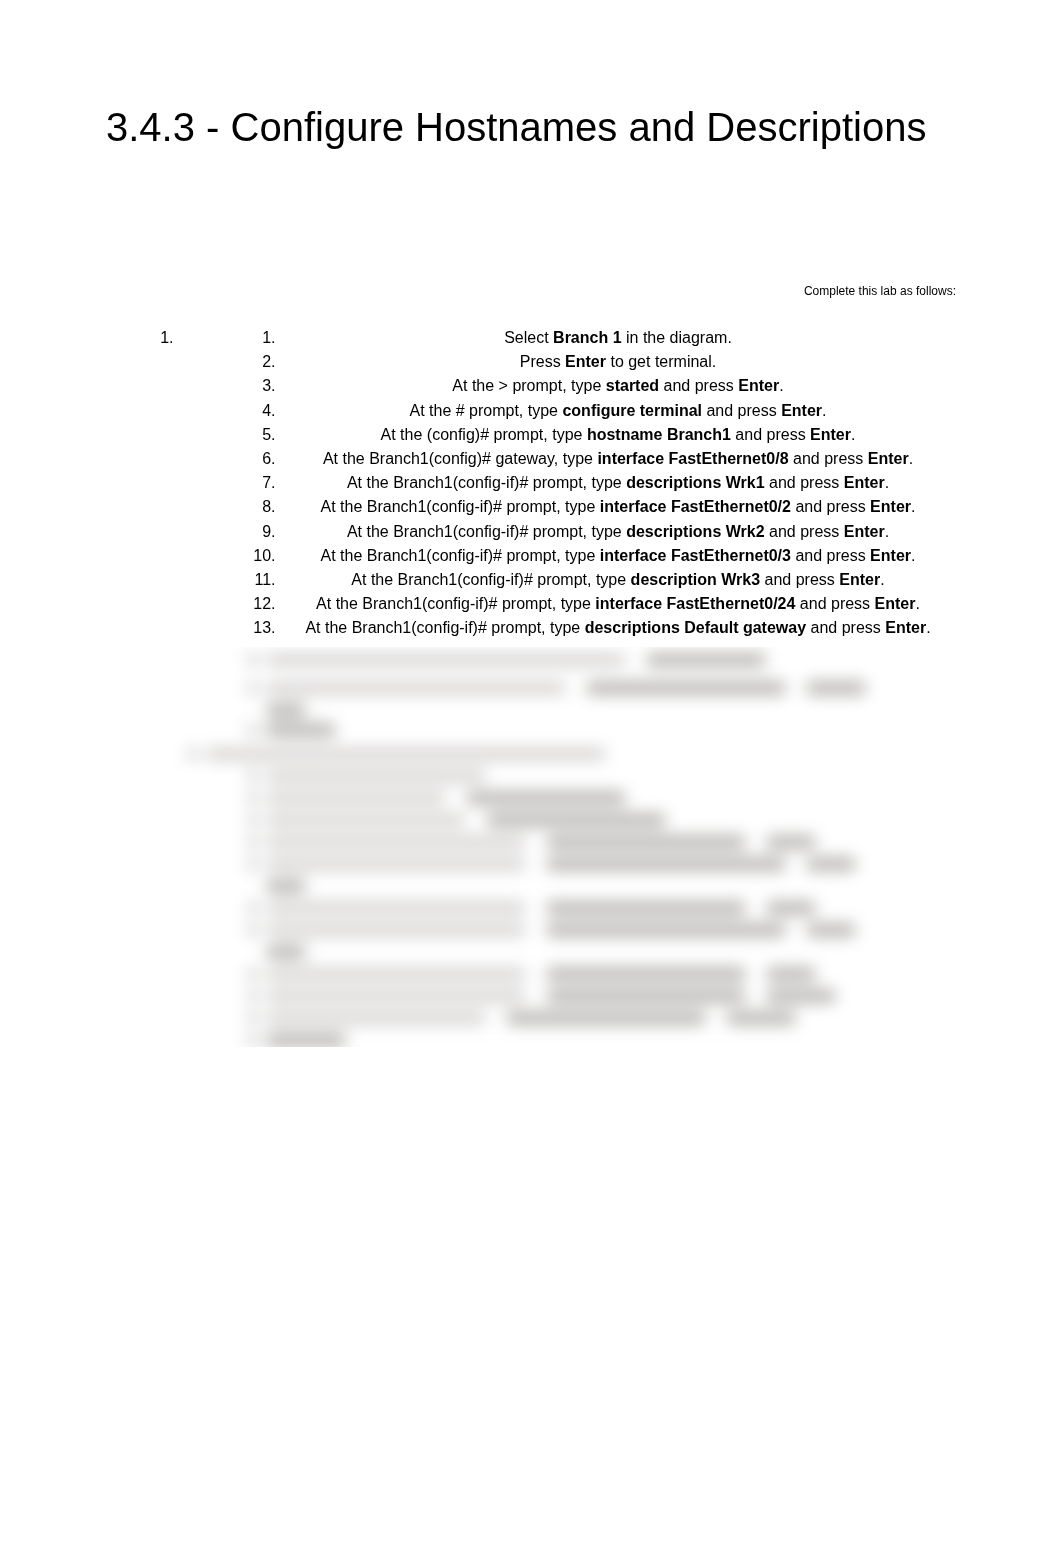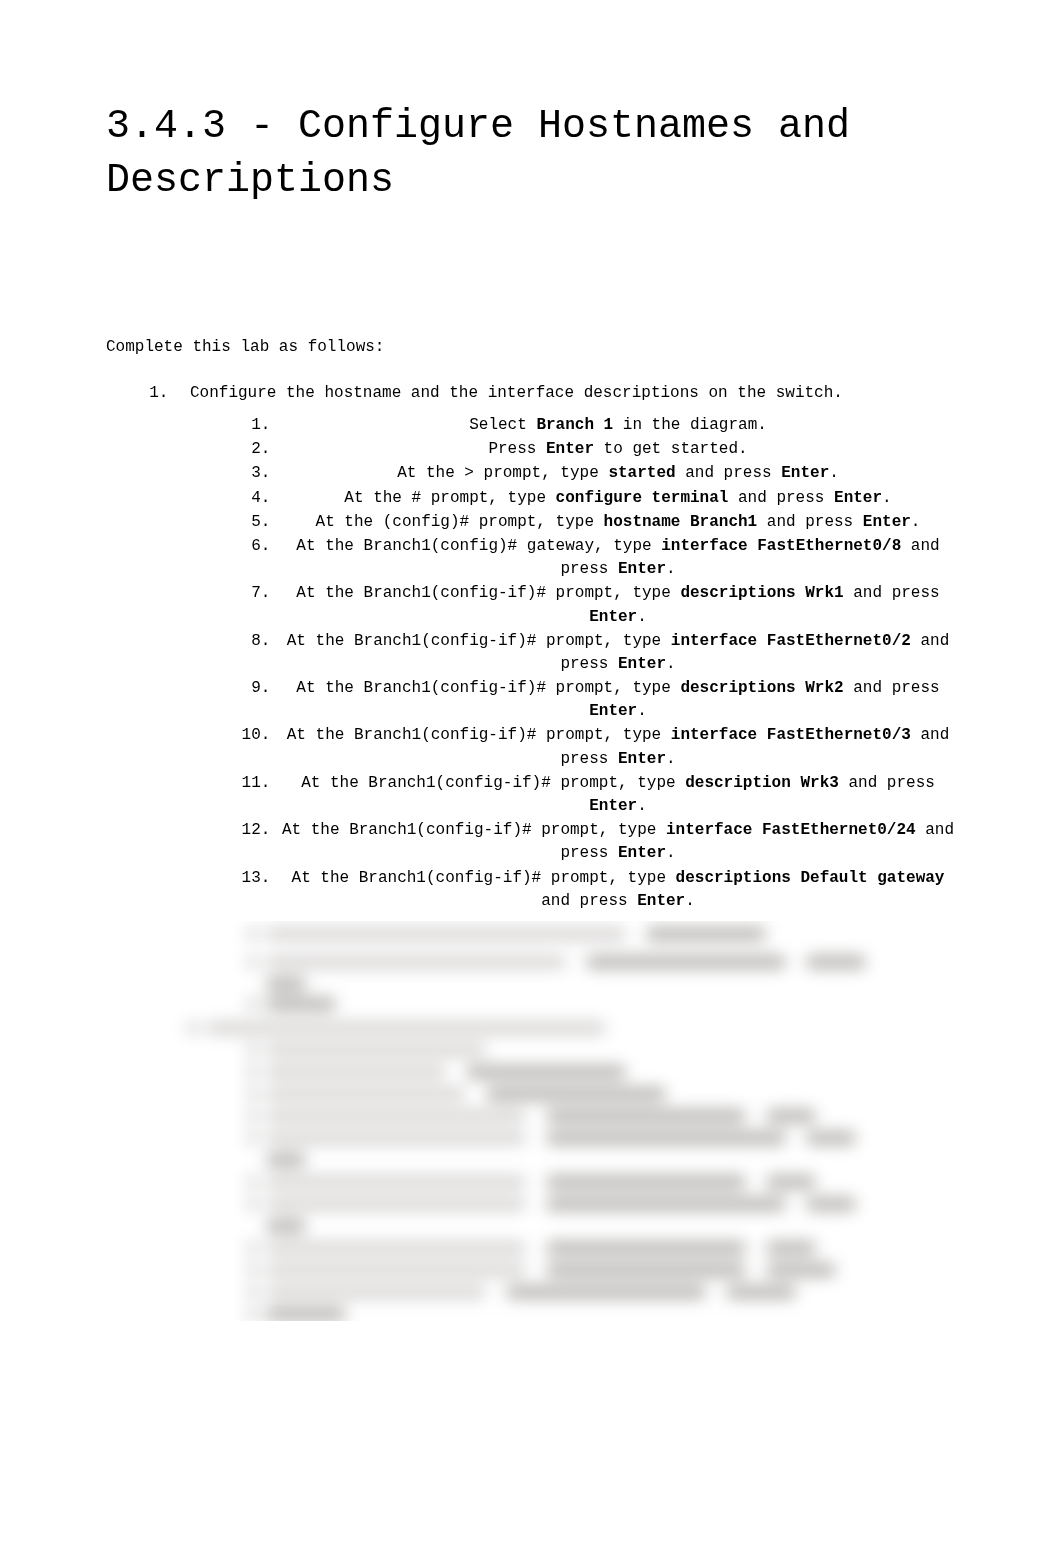--- a/index.html
+++ b/index.html
@@ -1,19 +1,19 @@
 <!DOCTYPE html>
 <html><head>
 <meta charset="utf-8">
 <style>
   * { box-sizing: border-box; margin: 0; padding: 0; }
   html, body { width: 1062px; background: #fff; font-family: Arial, Helvetica, sans-serif; color: #000; }
-  .page { padding: 100px 106px 60px 106px; font-family: Liberation Mono, monospace; }
+  .page { padding: 100px 106px 60px 106px; }
   h1 { font-size: 40px; font-weight: 400; line-height: 1.35; margin-bottom: 130px; }
-  .intro { font-size: 16px; margin-bottom: 28px; }
+  .intro { font-size: 12px; margin-bottom: 28px; text-align: right; }
   ol.top { list-style: decimal; padding-left: 72px; font-size: 16px; }
   ol.top > li { padding-left: 12px; margin-bottom: 8px; }
   ol.alpha { list-style: decimal; padding-left: 90px; margin-top: 12px; text-align: center; }
   ol.alpha > li { margin-bottom: 1px; line-height: 1.45; }
   b { font-weight: 700; }
   .blurred-area {
     margin-top: 8px;
     margin-left: 60px;
     height: 400px;
     position: relative;
@@ -36,24 +36,23 @@
 </head>
 <body>
 
 <div class="page">
   <h1>3.4.3 - Configure Hostnames and Descriptions</h1>
 
   <p class="intro">Complete this lab as follows:</p>
 
   <ol class="top">
     <li>
-      <span>Configure the hostname and the interface descriptions on the switch.</span>
       <ol class="alpha" id="sublist">
           <li><span>Select </span><b>Branch 1</b><span> in the diagram.</span><span></span></li>
-          <li><span>Press </span><b>Enter</b><span> to get started.</span><span></span></li>
+          <li><span>Press </span><b>Enter</b><span> to get terminal.</span><span></span></li>
           <li><span>At the &gt; prompt, type </span><b>started</b><span> and press </span><b>Enter</b><span>.</span></li>
           <li><span>At the # prompt, type </span><b>configure terminal</b><span> and press </span><b>Enter</b><span>.</span></li>
           <li><span>At the (config)# prompt, type </span><b>hostname Branch1</b><span> and press </span><b>Enter</b><span>.</span></li>
           <li><span>At the Branch1(config)# gateway, type </span><b>interface FastEthernet0/8</b><span> and press </span><b>Enter</b><span>.</span></li>
           <li><span>At the Branch1(config-if)# prompt, type </span><b>descriptions Wrk1</b><span> and press </span><b>Enter</b><span>.</span></li>
           <li><span>At the Branch1(config-if)# prompt, type </span><b>interface FastEthernet0/2</b><span> and press </span><b>Enter</b><span>.</span></li>
           <li><span>At the Branch1(config-if)# prompt, type </span><b>descriptions Wrk2</b><span> and press </span><b>Enter</b><span>.</span></li>
           <li><span>At the Branch1(config-if)# prompt, type </span><b>interface FastEthernet0/3</b><span> and press </span><b>Enter</b><span>.</span></li>
           <li><span>At the Branch1(config-if)# prompt, type </span><b>description Wrk3</b><span> and press </span><b>Enter</b><span>.</span></li>
           <li><span>At the Branch1(config-if)# prompt, type </span><b>interface FastEthernet0/24</b><span> and press </span><b>Enter</b><span>.</span></li>

